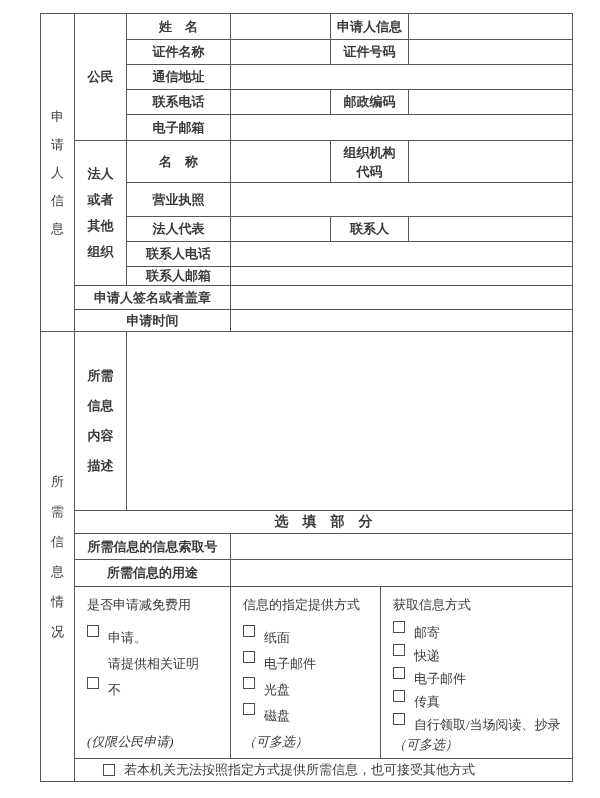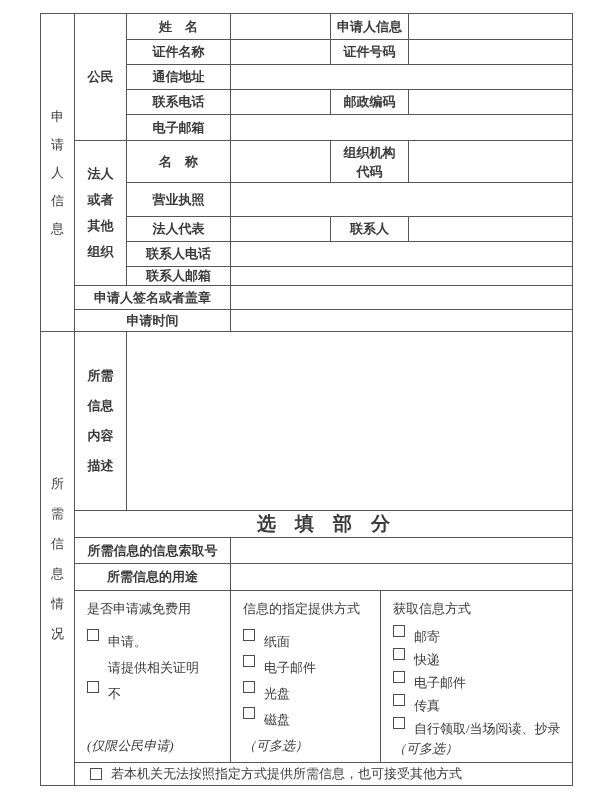--- a/index.html
+++ b/index.html
@@ -17,33 +17,33 @@
     overflow:hidden;vertical-align:middle;
   }
   td.lbl{text-align:center;font-weight:bold;}
   td.val{background:#ffffff;}
   td.side{text-align:center;}
   .vstack1{width:1em;margin:0 auto;line-height:28px;text-align:left;}
   .vstack1b{width:1em;margin:0 auto;line-height:30px;text-align:left;}
   .vstack2{width:2em;margin:0 auto;line-height:26px;text-align:center;}
   .vstack2b{width:2em;margin:0 auto;line-height:30px;text-align:center;}
   .wrap4{width:4em;margin:0 auto;line-height:19px;text-align:center;}
-  td.header{text-align:center;font-weight:bold;font-size:19px;}
+  td.header{text-align:center;font-weight:bold;font-size:14px;}
   td.opt{vertical-align:top;padding:9px 8px 7px 12px;}
   .opt-inner{display:flex;flex-direction:column;height:155px;}
   .opt-title{line-height:18px;margin-bottom:11px;}
   .cbrow{display:flex;align-items:flex-start;line-height:26px;}
   .tight .cbrow{line-height:23px;}
   .box{
     flex:none;display:inline-block;width:10px;height:10px;
     border:1px solid #4c4c4c;margin-right:9px;background:#fff;
   }
   .indent{padding-left:21px;line-height:26px;}
   .foot{margin-top:auto;line-height:18px;font-style:italic;}
-  td.note{padding-left:15px;}
+  td.note{padding-left:28px;}
   .noterow{display:flex;align-items:center;}
 </style>
 </head>
 <body>
 
 <table class="form">
   <colgroup>
     <col style="width:34px">
       <col style="width:52px">
       <col style="width:104px">

